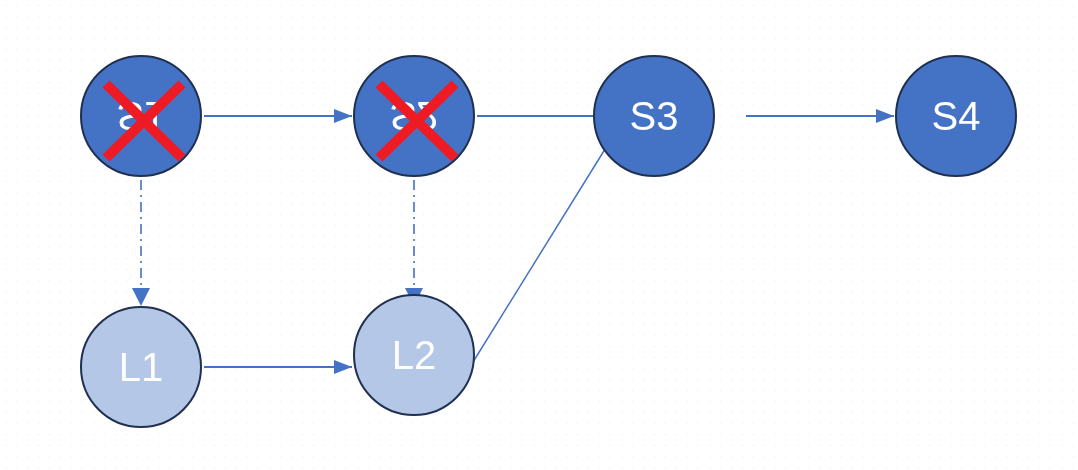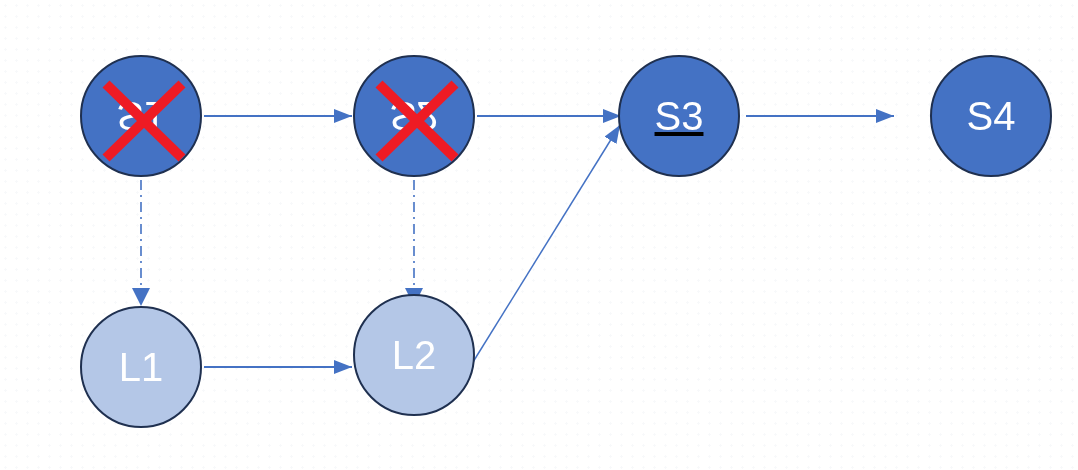--- a/index.html
+++ b/index.html
@@ -46,22 +46,22 @@
     position: absolute;
     left: 0;
     top: 0;
     width: 118px;
     height: 118px;
     pointer-events: none;
   }
   
   #node-S1 { left: 80px;  top: 55px;  }
   #node-S2 { left: 353px; top: 55px;  }
-  #node-S3 { left: 618px; top: 55px; text-decoration: underline;  }
-  #node-S4 { left: 930px; top: 55px;  }
+  #node-S3 { left: 593px; top: 55px;  }
+  #node-S4 { left: 895px; top: 55px;  }
   #node-L1 { left: 80px;  top: 306px; }
   #node-L2 { left: 353px; top: 294px; }
 </style>
 </head>
 <body>
 
 <div class="canvas">
 
   <svg class="edges-layer" width="1078" height="470" viewBox="0 0 1078 470">
     <defs>

